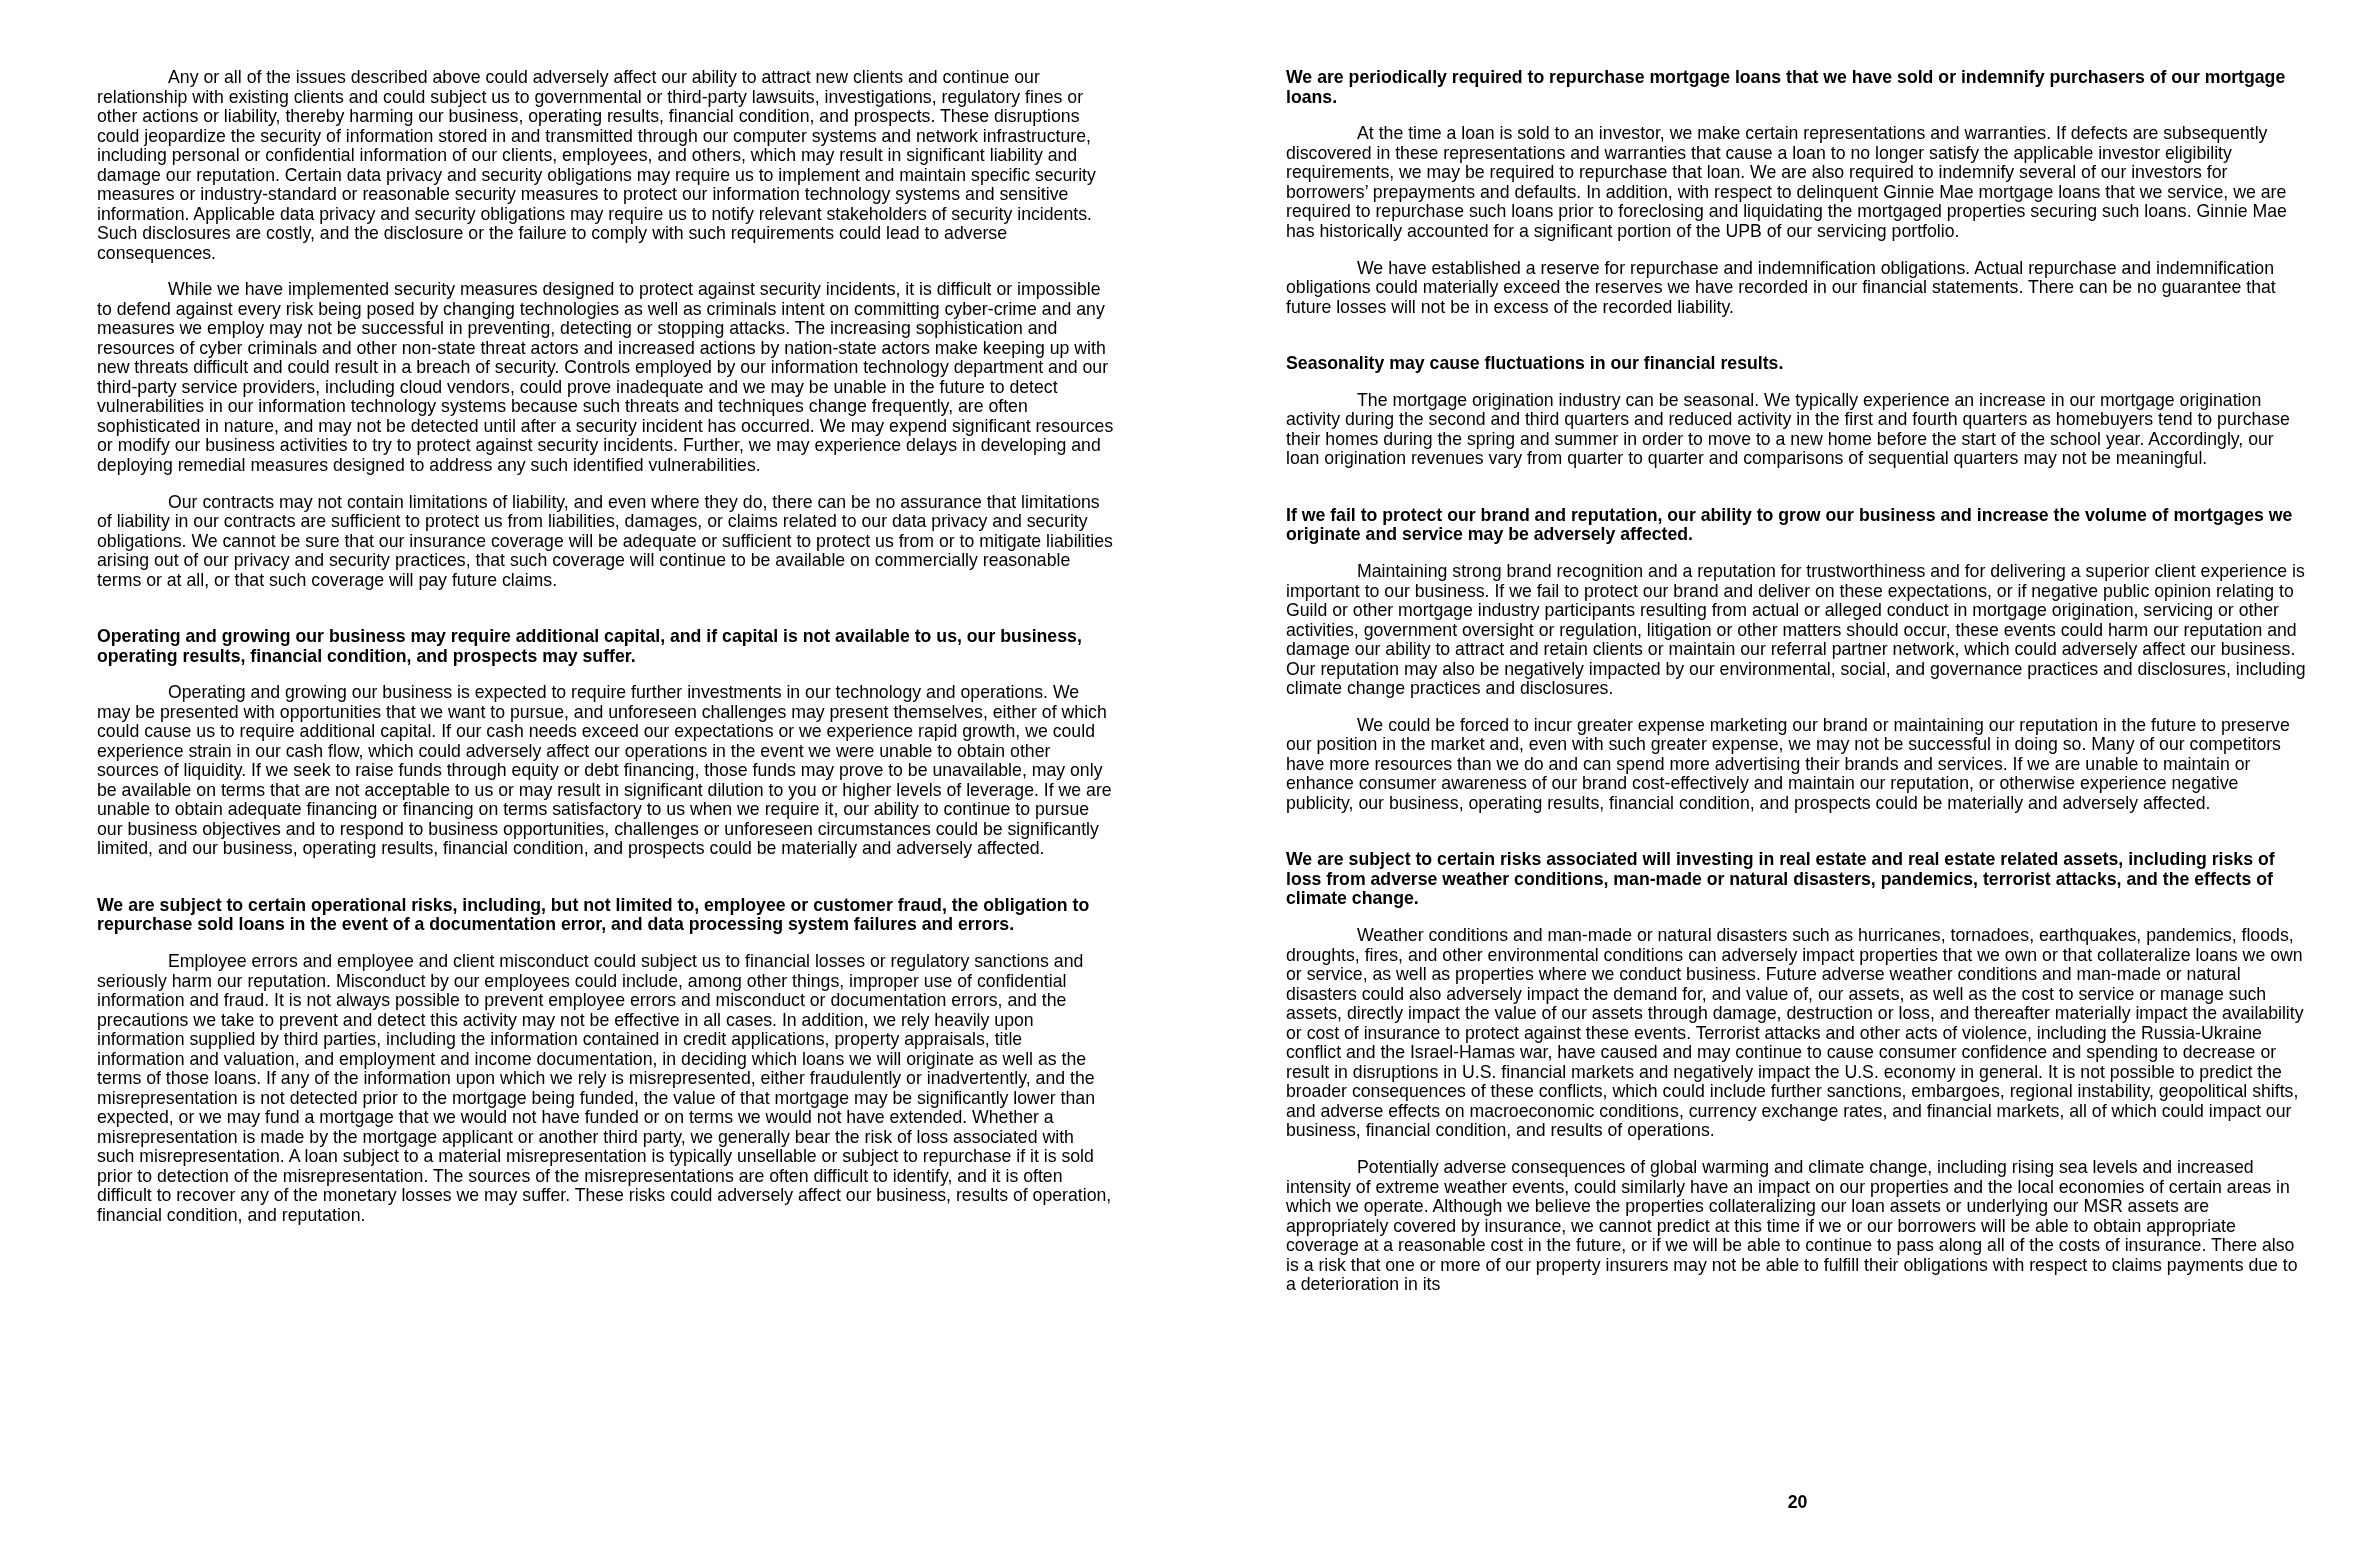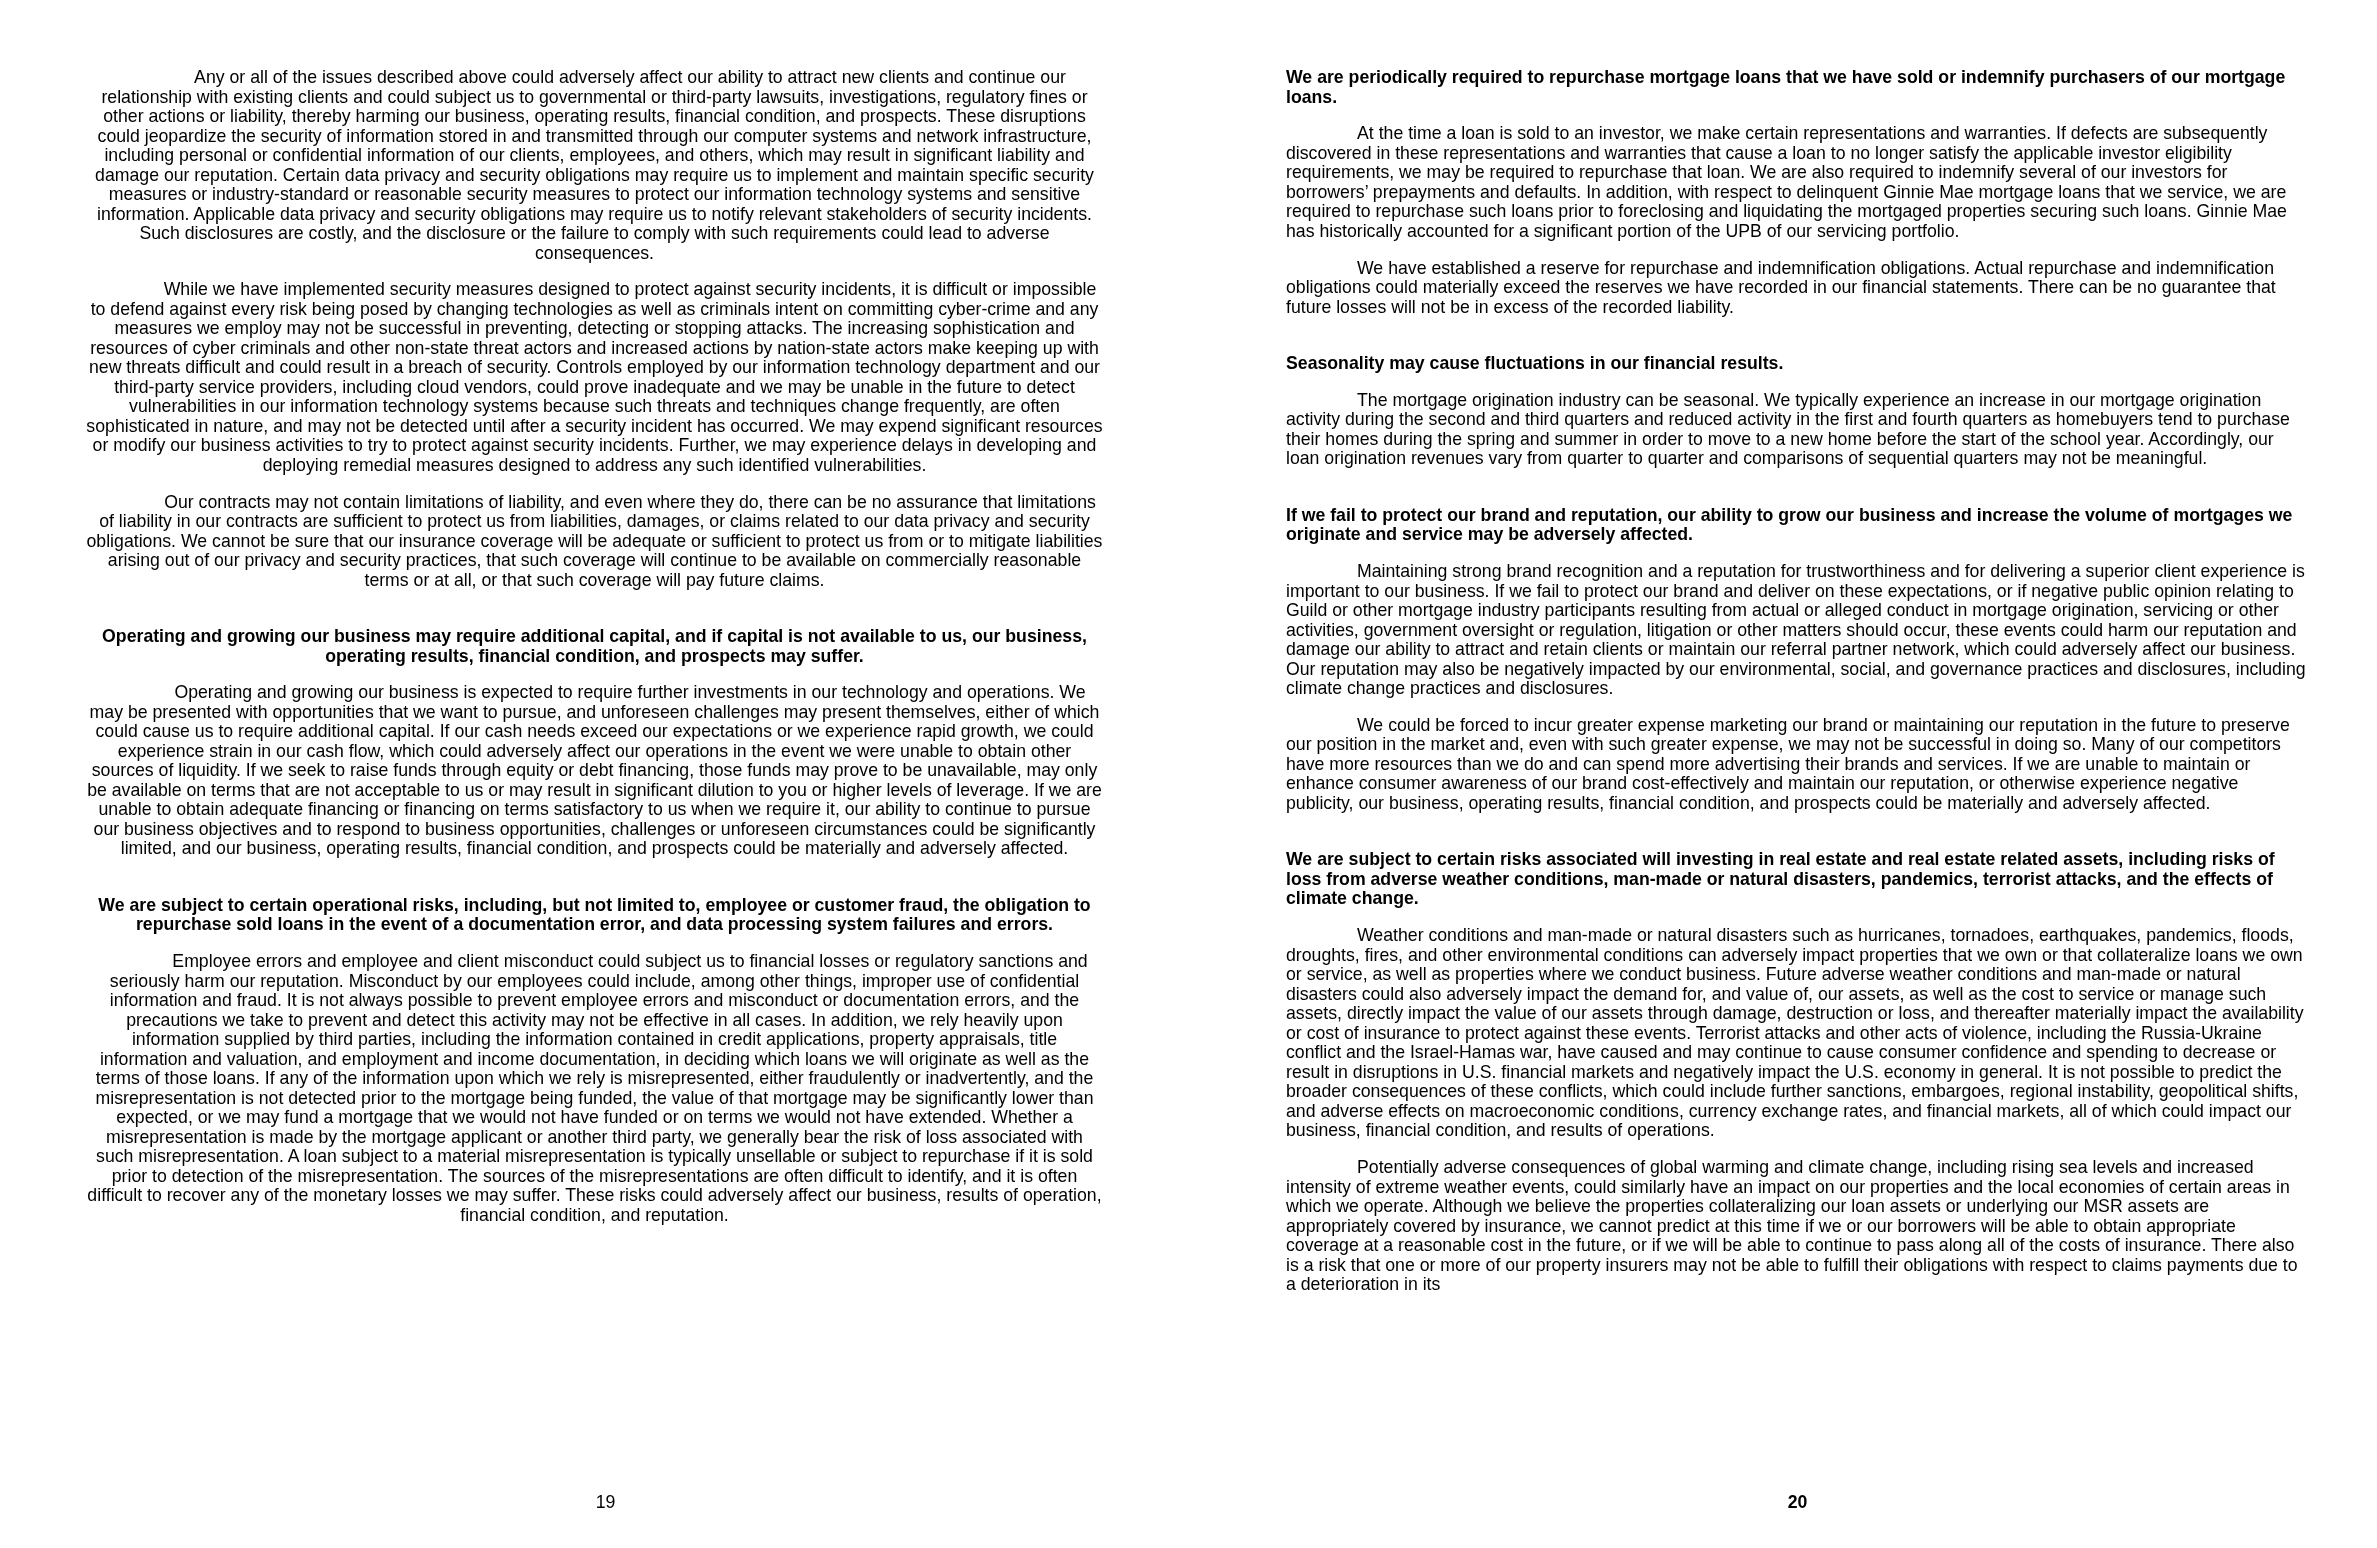--- a/index.html
+++ b/index.html
@@ -20,21 +20,21 @@
     background: #ffffff;
   }
   .page-column {
     position: absolute;
     top: 68px;
     font-size: 17.7px;
     line-height: 19.5px;
     text-align: left;
     letter-spacing: 0;
   }
-  .col-left  { left: 86px;  width: 1017px; text-align: center; }
+  .col-left  { left: 97px;  width: 1017px; }
   .col-right { left: 1286px; width: 1023px; }
   p.body-para {
     margin: 0 0 17.3px 0;
     text-indent: 71px;
     font-weight: normal;
     font-style: normal;
   }
   p.risk-heading {
     margin: 37px 0 17.3px 0;
     font-weight: bold;
@@ -58,21 +58,20 @@
 
   <div class="page-column col-left">
     <p class="body-para">Any or all of the issues described above could adversely affect our ability to attract new clients and continue our relationship with existing clients and could subject us to governmental or third-party lawsuits, investigations, regulatory fines or other actions or liability, thereby harming our business, operating results, financial condition, and prospects. These disruptions could jeopardize the security of information stored in and transmitted through our computer systems and network infrastructure, including personal or confidential information of our clients, employees, and others, which may result in significant liability and damage our reputation. Certain data privacy and security obligations may require us to implement and maintain specific security measures or industry-standard or reasonable security measures to protect our information technology systems and sensitive information. Applicable data privacy and security obligations may require us to notify relevant stakeholders of security incidents. Such disclosures are costly, and the disclosure or the failure to comply with such requirements could lead to adverse consequences.</p>
     <p class="body-para">While we have implemented security measures designed to protect against security incidents, it is difficult or impossible to defend against every risk being posed by changing technologies as well as criminals intent on committing cyber-crime and any measures we employ may not be successful in preventing, detecting or stopping attacks. The increasing sophistication and resources of cyber criminals and other non-state threat actors and increased actions by nation-state actors make keeping up with new threats difficult and could result in a breach of security. Controls employed by our information technology department and our third-party service providers, including cloud vendors, could prove inadequate and we may be unable in the future to detect vulnerabilities in our information technology systems because such threats and techniques change frequently, are often sophisticated in nature, and may not be detected until after a security incident has occurred. We may expend significant resources or modify our business activities to try to protect against security incidents. Further, we may experience delays in developing and deploying remedial measures designed to address any such identified vulnerabilities.</p>
     <p class="body-para">Our contracts may not contain limitations of liability, and even where they do, there can be no assurance that limitations of liability in our contracts are sufficient to protect us from liabilities, damages, or claims related to our data privacy and security obligations. We cannot be sure that our insurance coverage will be adequate or sufficient to protect us from or to mitigate liabilities arising out of our privacy and security practices, that such coverage will continue to be available on commercially reasonable terms or at all, or that such coverage will pay future claims.</p>
     <p class="risk-heading">Operating and growing our business may require additional capital, and if capital is not available to us, our business, operating results, financial condition, and prospects may suffer.</p>
     <p class="body-para">Operating and growing our business is expected to require further investments in our technology and operations. We may be presented with opportunities that we want to pursue, and unforeseen challenges may present themselves, either of which could cause us to require additional capital. If our cash needs exceed our expectations or we experience rapid growth, we could experience strain in our cash flow, which could adversely affect our operations in the event we were unable to obtain other sources of liquidity. If we seek to raise funds through equity or debt financing, those funds may prove to be unavailable, may only be available on terms that are not acceptable to us or may result in significant dilution to you or higher levels of leverage. If we are unable to obtain adequate financing or financing on terms satisfactory to us when we require it, our ability to continue to pursue our business objectives and to respond to business opportunities, challenges or unforeseen circumstances could be significantly limited, and our business, operating results, financial condition, and prospects could be materially and adversely affected.</p>
     <p class="risk-heading">We are subject to certain operational risks, including, but not limited to, employee or customer fraud, the obligation to repurchase sold loans in the event of a documentation error, and data processing system failures and errors.</p>
     <p class="body-para">Employee errors and employee and client misconduct could subject us to financial losses or regulatory sanctions and seriously harm our reputation. Misconduct by our employees could include, among other things, improper use of confidential information and fraud. It is not always possible to prevent employee errors and misconduct or documentation errors, and the precautions we take to prevent and detect this activity may not be effective in all cases. In addition, we rely heavily upon information supplied by third parties, including the information contained in credit applications, property appraisals, title information and valuation, and employment and income documentation, in deciding which loans we will originate as well as the terms of those loans. If any of the information upon which we rely is misrepresented, either fraudulently or inadvertently, and the misrepresentation is not detected prior to the mortgage being funded, the value of that mortgage may be significantly lower than expected, or we may fund a mortgage that we would not have funded or on terms we would not have extended. Whether a misrepresentation is made by the mortgage applicant or another third party, we generally bear the risk of loss associated with such misrepresentation. A loan subject to a material misrepresentation is typically unsellable or subject to repurchase if it is sold prior to detection of the misrepresentation. The sources of the misrepresentations are often difficult to identify, and it is often difficult to recover any of the monetary losses we may suffer. These risks could adversely affect our business, results of operation, financial condition, and reputation.</p>
   </div>
-  <div class="page-number pn-left">19</div>
 
   <div class="page-column col-right">
     <p class="risk-heading">We are periodically required to repurchase mortgage loans that we have sold or indemnify purchasers of our mortgage loans.</p>
     <p class="body-para">At the time a loan is sold to an investor, we make certain representations and warranties. If defects are subsequently discovered in these representations and warranties that cause a loan to no longer satisfy the applicable investor eligibility requirements, we may be required to repurchase that loan. We are also required to indemnify several of our investors for borrowers’ prepayments and defaults. In addition, with respect to delinquent Ginnie Mae mortgage loans that we service, we are required to repurchase such loans prior to foreclosing and liquidating the mortgaged properties securing such loans. Ginnie Mae has historically accounted for a significant portion of the UPB of our servicing portfolio.</p>
     <p class="body-para">We have established a reserve for repurchase and indemnification obligations. Actual repurchase and indemnification obligations could materially exceed the reserves we have recorded in our financial statements. There can be no guarantee that future losses will not be in excess of the recorded liability.</p>
     <p class="risk-heading">Seasonality may cause fluctuations in our financial results.</p>
     <p class="body-para">The mortgage origination industry can be seasonal. We typically experience an increase in our mortgage origination activity during the second and third quarters and reduced activity in the first and fourth quarters as homebuyers tend to purchase their homes during the spring and summer in order to move to a new home before the start of the school year. Accordingly, our loan origination revenues vary from quarter to quarter and comparisons of sequential quarters may not be meaningful.</p>
     <p class="risk-heading">If we fail to protect our brand and reputation, our ability to grow our business and increase the volume of mortgages we originate and service may be adversely affected.</p>
     <p class="body-para">Maintaining strong brand recognition and a reputation for trustworthiness and for delivering a superior client experience is important to our business. If we fail to protect our brand and deliver on these expectations, or if negative public opinion relating to Guild or other mortgage industry participants resulting from actual or alleged conduct in mortgage origination, servicing or other activities, government oversight or regulation, litigation or other matters should occur, these events could harm our reputation and damage our ability to attract and retain clients or maintain our referral partner network, which could adversely affect our business. Our reputation may also be negatively impacted by our environmental, social, and governance practices and disclosures, including climate change practices and disclosures.</p>
     <p class="body-para">We could be forced to incur greater expense marketing our brand or maintaining our reputation in the future to preserve our position in the market and, even with such greater expense, we may not be successful in doing so. Many of our competitors have more resources than we do and can spend more advertising their brands and services. If we are unable to maintain or enhance consumer awareness of our brand cost-effectively and maintain our reputation, or otherwise experience negative publicity, our business, operating results, financial condition, and prospects could be materially and adversely affected.</p>

